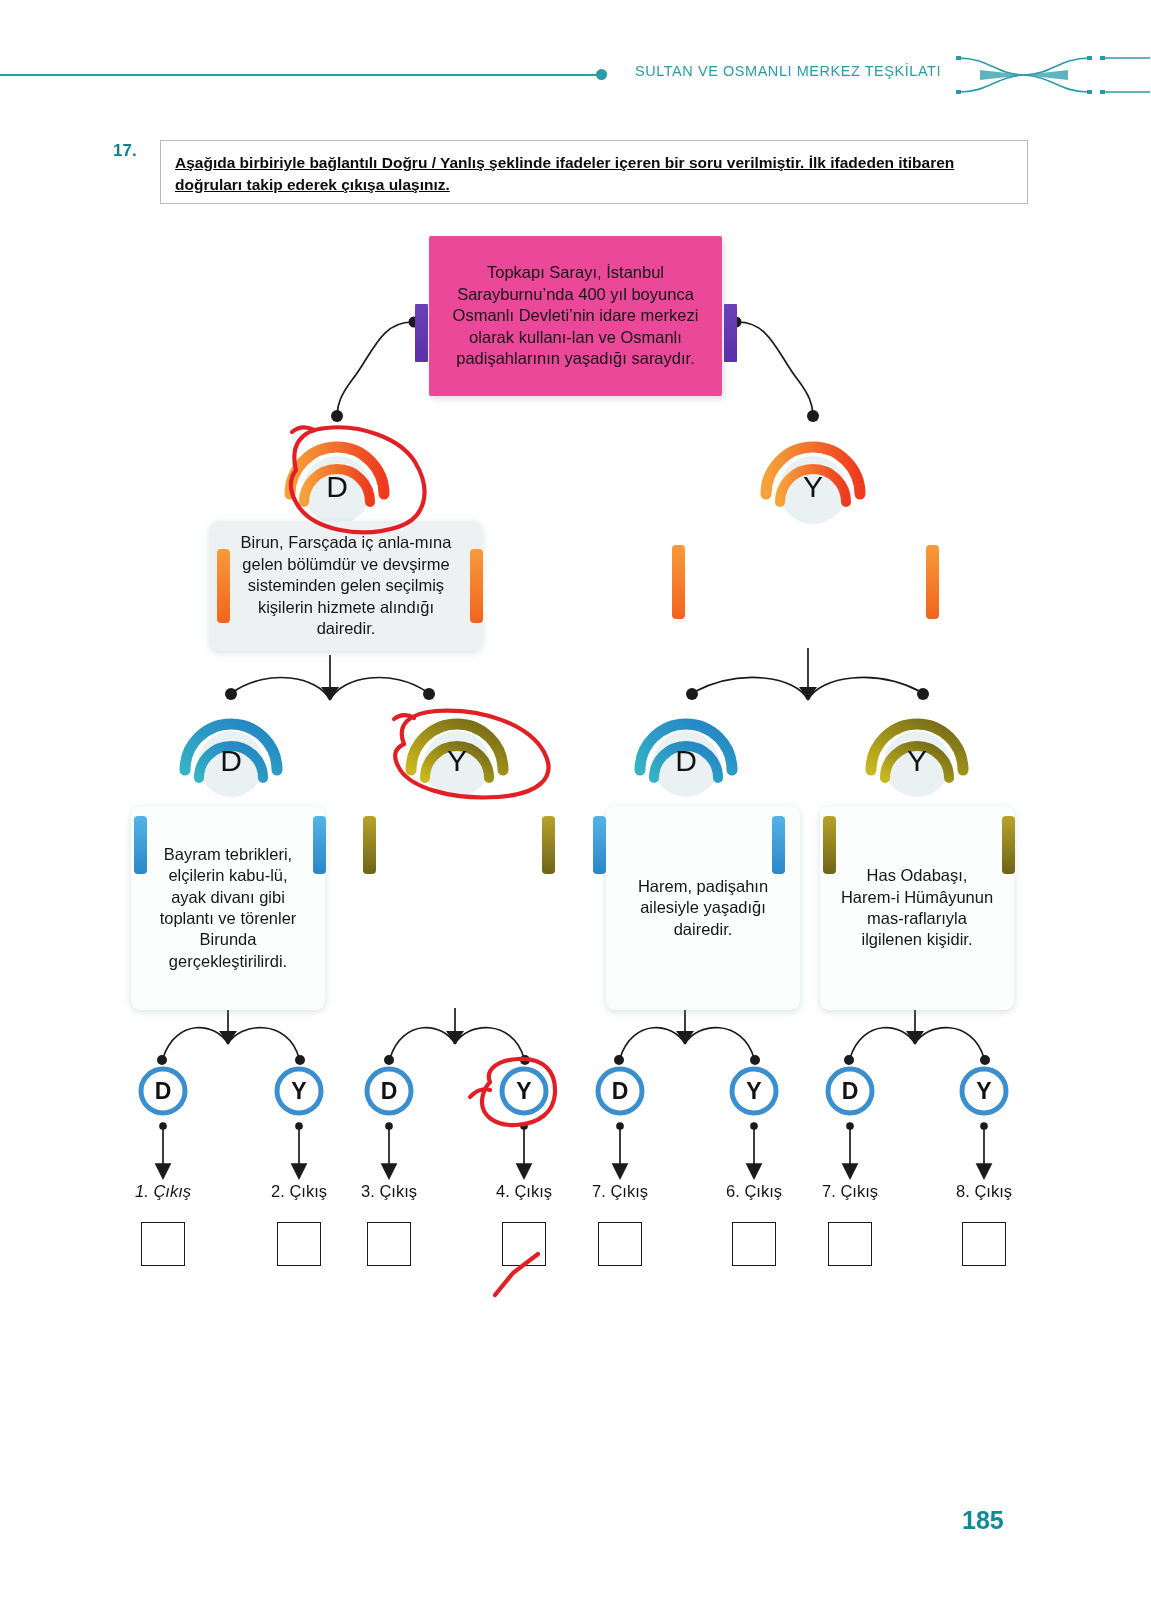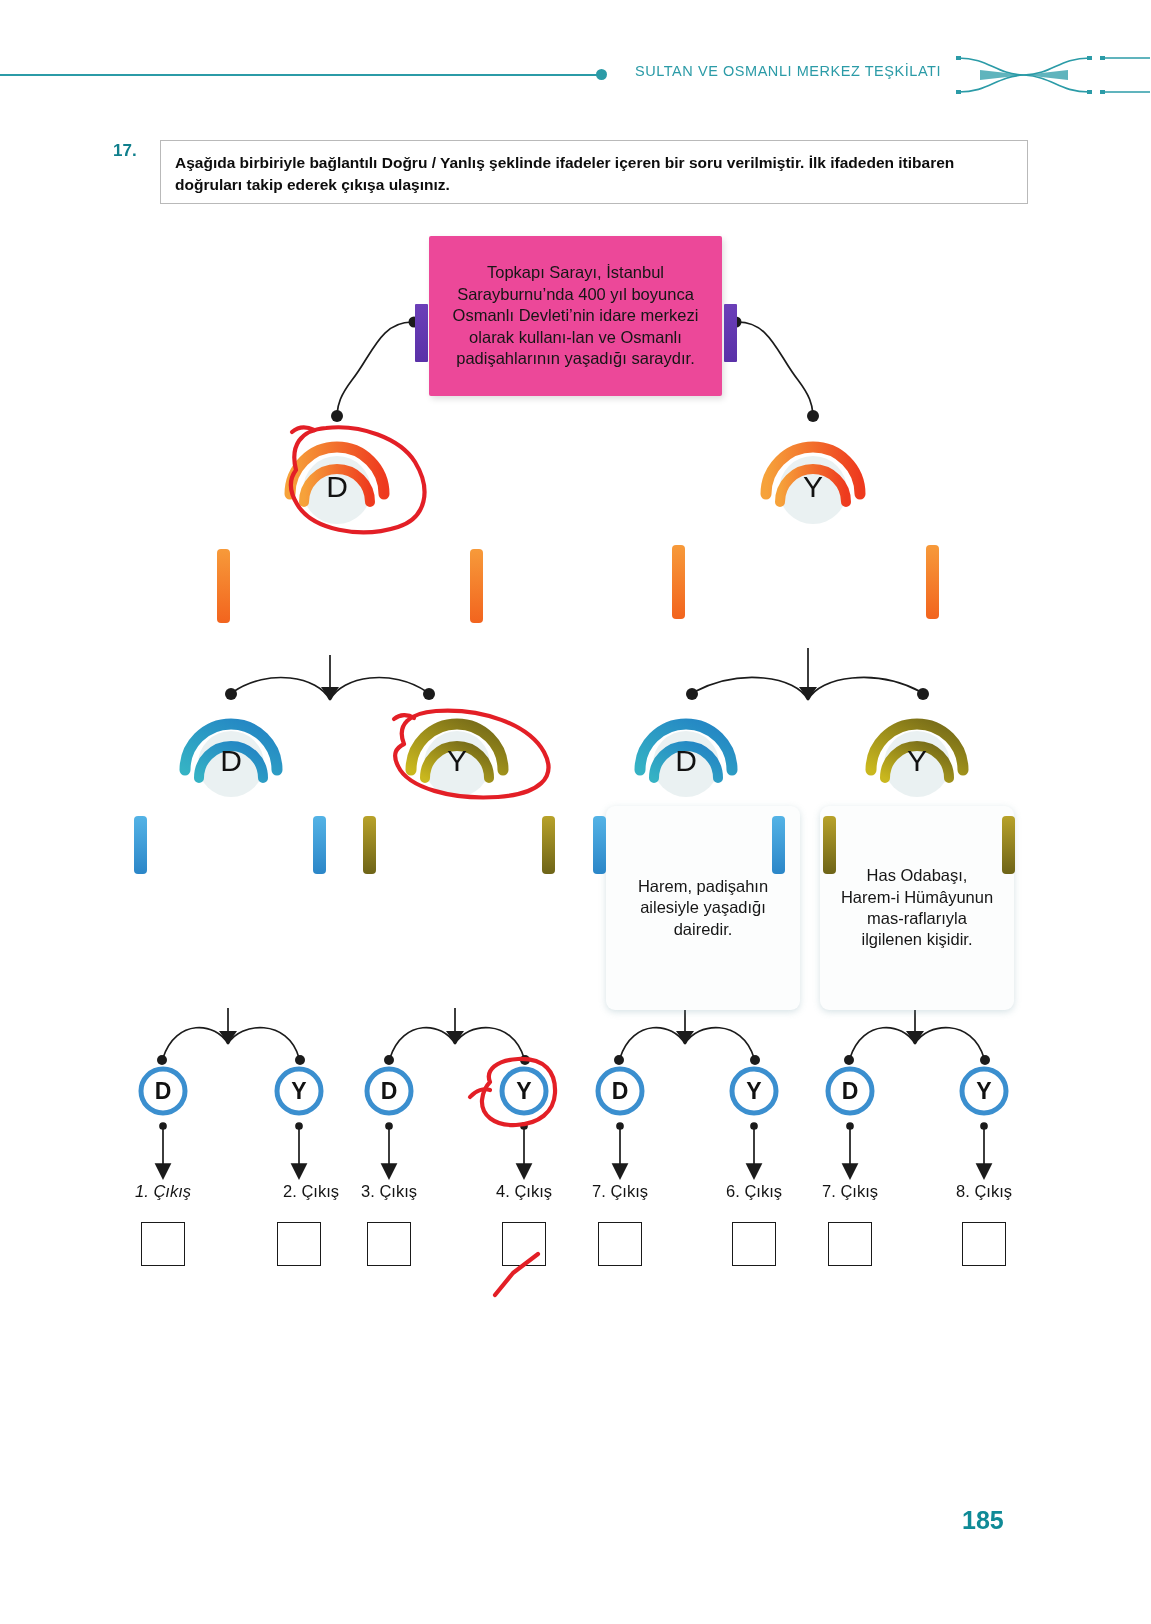--- a/index.html
+++ b/index.html
@@ -31,20 +31,21 @@
 
   
   #q-number {
     position:absolute; left:113px; top:141px;
     font-size:17px; font-weight:bold; color:#0f7f8c;
   }
   #q-box {
     position:absolute; left:160px; top:140px; width:868px; height:64px;
     border:1px solid #b9b9b9; background:#fff;
     padding:11px 14px 0 14px;
+    text-decoration:underline;
   }
   #q-text {
     font-size:15.5px; font-weight:bold; color:#0d0d0d; line-height:1.42;
   }
 
   
   #flow { position:absolute; left:0; top:0; width:1151px; height:1624px; }
   #wires { position:absolute; left:0; top:0; width:1151px; height:1624px;
            pointer-events:none; }
   #scribbles { position:absolute; left:0; top:0; width:1151px; height:1624px;
@@ -246,20 +247,23 @@
 
   <div class="node" style="left:758px; top:432px;">
     <svg width="110" height="110" viewBox="0 0 110 110">
       <circle cx="55" cy="58" r="34" fill="#eaf1f2"></circle>
       <path d="M8 62 A47 47 0 0 1 102 62" fill="none" stroke="url(#og1)" stroke-width="11" stroke-linecap="round"></path>
       <path d="M22 70 A33 33 0 0 1 88 70" fill="none" stroke="url(#og1)" stroke-width="10" stroke-linecap="round"></path>
     </svg>
     <span class="glyph">Y</span>
   </div>
 
+  <div class="card" style="left:210px; top:521px; width:272px; height:130px;">
+    <span>Birun, Farsçada iç anla-mına gelen bölümdür ve devşirme sisteminden gelen seçilmiş kişilerin hizmete alındığı dairedir.</span>
+  </div>
   <div class="tab orange tall" style="left:217px; top:549px;"></div>
   <div class="tab orange tall" style="left:470px; top:549px;"></div>
 
   <div class="tab orange tall" style="left:672px; top:545px;"></div>
   <div class="tab orange tall" style="left:926px; top:545px;"></div>
 
   <div class="node" style="left:176px; top:706px;">
     <svg width="110" height="110" viewBox="0 0 110 110">
       <defs>
         <linearGradient id="bg1" x1="0" y1="1" x2="1" y2="0">
@@ -300,20 +304,23 @@
 
   <div class="node" style="left:862px; top:706px;">
     <svg width="110" height="110" viewBox="0 0 110 110">
       <circle cx="55" cy="58" r="33" fill="#eaf1f2"></circle>
       <path d="M9 64 A46 46 0 0 1 101 64" fill="none" stroke="url(#gg1)" stroke-width="11" stroke-linecap="round"></path>
       <path d="M23 72 A32 32 0 0 1 87 72" fill="none" stroke="url(#gg1)" stroke-width="10" stroke-linecap="round"></path>
     </svg>
     <span class="glyph">Y</span>
   </div>
 
+  <div class="card white" style="left:131px; top:806px; width:194px; height:204px;">
+    <span>Bayram tebrikleri, elçilerin kabu-lü, ayak divanı gibi toplantı ve törenler Birunda gerçekleştirilirdi.</span>
+  </div>
   <div class="tab blue" style="left:134px; top:816px;"></div>
   <div class="tab blue" style="left:313px; top:816px;"></div>
 
   <div class="tab gold" style="left:363px; top:816px;"></div>
   <div class="tab gold" style="left:542px; top:816px;"></div>
 
   <div class="card white" style="left:606px; top:806px; width:194px; height:204px;">
     <span>Harem, padişahın ailesiyle yaşadığı dairedir.</span>
   </div>
   <div class="tab blue" style="left:593px; top:816px;"></div>
@@ -368,21 +375,21 @@
     <span class="glyph">D</span>
   </div>
   <div class="node small" style="left:956px; top:1063px;">
     <svg width="56" height="56" viewBox="0 0 56 56">
       <circle cx="28" cy="28" r="22" fill="#fff" stroke="#3b8fcf" stroke-width="5"></circle>
     </svg>
     <span class="glyph">Y</span>
   </div>
 
   <div class="exit-label" style="left:98px; top:1182px;font-style:italic;">1. Çıkış</div>
-  <div class="exit-label" style="left:246px; top:1182px;">2. Çıkış</div>
+  <div class="exit-label" style="left:234px; top:1182px;">2. Çıkış</div>
   <div class="exit-label" style="left:324px; top:1182px;">3. Çıkış</div>
   <div class="exit-label" style="left:459px; top:1182px;">4. Çıkış</div>
   <div class="exit-label" style="left:555px; top:1182px;">7. Çıkış</div>
   <div class="exit-label" style="left:689px; top:1182px;">6. Çıkış</div>
   <div class="exit-label" style="left:785px; top:1182px;">7. Çıkış</div>
   <div class="exit-label" style="left:919px; top:1182px;">8. Çıkış</div>
 
   <div class="exit-box" style="left:141px; top:1222px;"></div>
   <div class="exit-box" style="left:277px; top:1222px;"></div>
   <div class="exit-box" style="left:367px; top:1222px;"></div>

